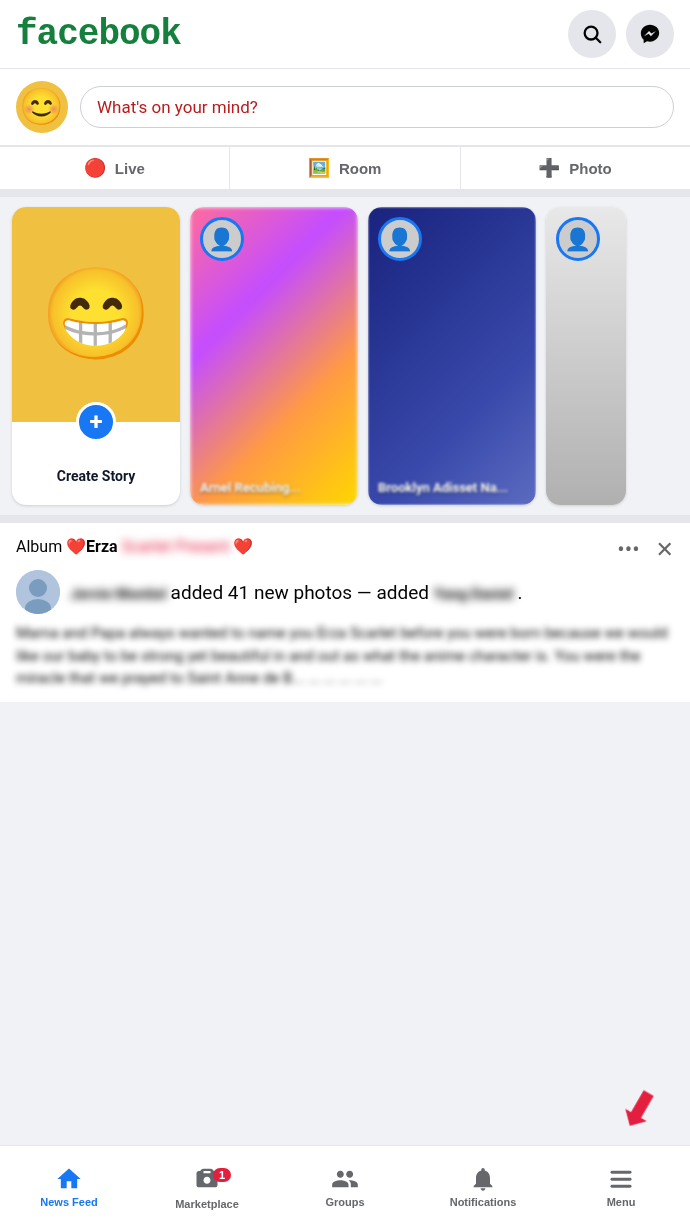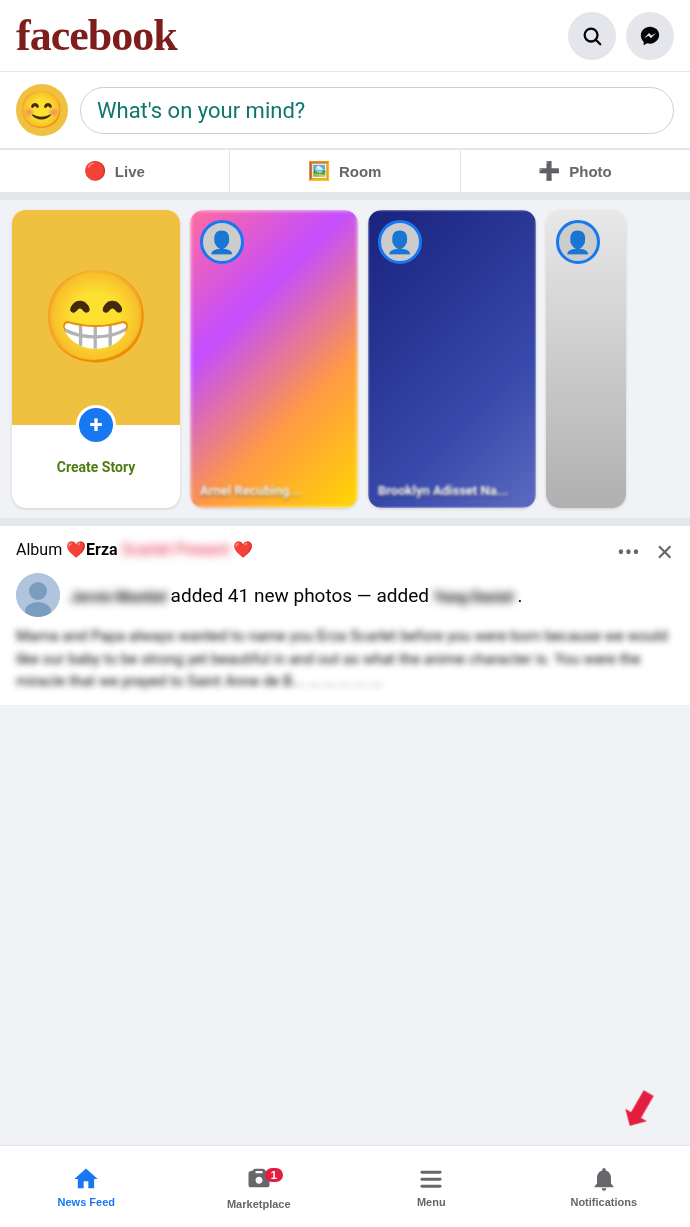--- a/index.html
+++ b/index.html
@@ -19,24 +19,24 @@
       display: flex;
       align-items: center;
       justify-content: space-between;
       padding: 10px 16px;
       border-bottom: 1px solid #e4e6eb;
       position: sticky;
       top: 0;
       z-index: 100;
     }
     .header-logo {
-      font-size: 44px;
+      font-size: 36px;
       font-weight: 800;
-      color: #7f1d1d;
-      font-family: Liberation Serif, serif;
+      color: #15803d;
+      font-family: Liberation Mono, monospace;
       letter-spacing: -1px;
     }
     .header-icons {
       display: flex;
       gap: 10px;
     }
     .header-icon-btn {
       width: 48px;
       height: 48px;
       border-radius: 50%;
@@ -69,22 +69,22 @@
       display: flex;
       align-items: center;
       justify-content: center;
       font-size: 36px;
     }
     .composer-input {
       flex: 1;
       border: 1.5px solid #ccd0d5;
       border-radius: 25px;
       padding: 10px 16px;
-      font-size: 22px;
-      color: #0f766e;
+      font-size: 17px;
+      color: #b91c1c;
       background: #fff;
       cursor: pointer;
     }
 
     
     .action-row {
       background: #fff;
       display: flex;
       border-bottom: 8px solid #e4e6eb;
     }
@@ -164,23 +164,23 @@
       justify-content: center;
       color: #fff;
       font-size: 24px;
       font-weight: 700;
       position: absolute;
       top: -20px;
     }
     .story-create-label {
       font-size: 14px;
       font-weight: 700;
-      color: #4d7c0f;
+      color: #0f172a;
       text-align: center;
-      margin-top: 24px;
+      margin-top: 36px;
     }
     .story-blurred {
       background: linear-gradient(135deg, #ff6b9d, #c44dff, #ff9a44, #ffd700);
       width: 100%;
       height: 100%;
       position: relative;
       filter: blur(2px);
     }
     .story-blurred-2 {
       background: linear-gradient(135deg, #1a237e, #283593, #3949ab, #5c6bc0);
@@ -500,29 +500,35 @@
   <button class="nav-item">
     <div style="position:relative; display:inline-block;">
       <svg width="28" height="28" viewBox="0 0 24 24" fill="#65676b">
         <path d="M19 6H17.82C17.4 4.84 16.3 4 15 4H9C7.7 4 6.6 4.84 6.18 6H5C3.9 6 3 6.9 3 8V18C3 19.1 3.9 20 5 20H19C20.1 20 21 19.1 21 18V8C21 6.9 20.1 6 19 6ZM9 6H15V8H9V6ZM12 17C10.34 17 9 15.66 9 14C9 12.34 10.34 11 12 11C13.66 11 15 12.34 15 14C15 15.66 13.66 17 12 17Z"></path>
       </svg>
       <span class="nav-badge">1</span>
     </div>
     <span class="nav-label">Marketplace</span>
   </button>
 
+  <button class="nav-item">
+    <svg width="28" height="28" viewBox="0 0 24 24" fill="#65676b">
+      <path d="M16 11c1.66 0 2.99-1.34 2.99-3S17.66 5 16 5c-1.66 0-3 1.34-3 3s1.34 3 3 3zm-8 0c1.66 0 2.99-1.34 2.99-3S9.66 5 8 5C6.34 5 5 6.34 5 8s1.34 3 3 3zm0 2c-2.33 0-7 1.17-7 3.5V19h14v-2.5c0-2.33-4.67-3.5-7-3.5zm8 0c-.29 0-.62.02-.97.05 1.16.84 1.97 1.97 1.97 3.45V19h6v-2.5c0-2.33-4.67-3.5-7-3.5z"></path>
+    </svg>
+    <span class="nav-label">Groups</span>
+  </button>
+
+  <button class="nav-item">
+    <svg width="28" height="28" viewBox="0 0 24 24" fill="#65676b">
+      <path d="M12 22c1.1 0 2-.9 2-2h-4c0 1.1.9 2 2 2zm6-6v-5c0-3.07-1.64-5.64-4.5-6.32V4c0-.83-.67-1.5-1.5-1.5S10.5 3.17 10.5 4v.68C7.63 5.36 6 7.92 6 11v5l-2 2v1h16v-1l-2-2z"></path>
+    </svg>
+    <span class="nav-label">Notifications</span>
+  </button>
 
   <button class="nav-item">
     <svg width="28" height="28" viewBox="0 0 24 24" fill="#65676b">
       <rect x="3" y="5" width="18" height="2.5" rx="1.25"></rect>
       <rect x="3" y="11" width="18" height="2.5" rx="1.25"></rect>
       <rect x="3" y="17" width="18" height="2.5" rx="1.25"></rect>
     </svg>
     <span class="nav-label">Menu</span>
   </button>
-
-  <button class="nav-item">
-    <svg width="28" height="28" viewBox="0 0 24 24" fill="#65676b">
-      <path d="M12 22c1.1 0 2-.9 2-2h-4c0 1.1.9 2 2 2zm6-6v-5c0-3.07-1.64-5.64-4.5-6.32V4c0-.83-.67-1.5-1.5-1.5S10.5 3.17 10.5 4v.68C7.63 5.36 6 7.92 6 11v5l-2 2v1h16v-1l-2-2z"></path>
-    </svg>
-    <span class="nav-label">Notifications</span>
-  </button>
 </div>
 
 </body></html>

